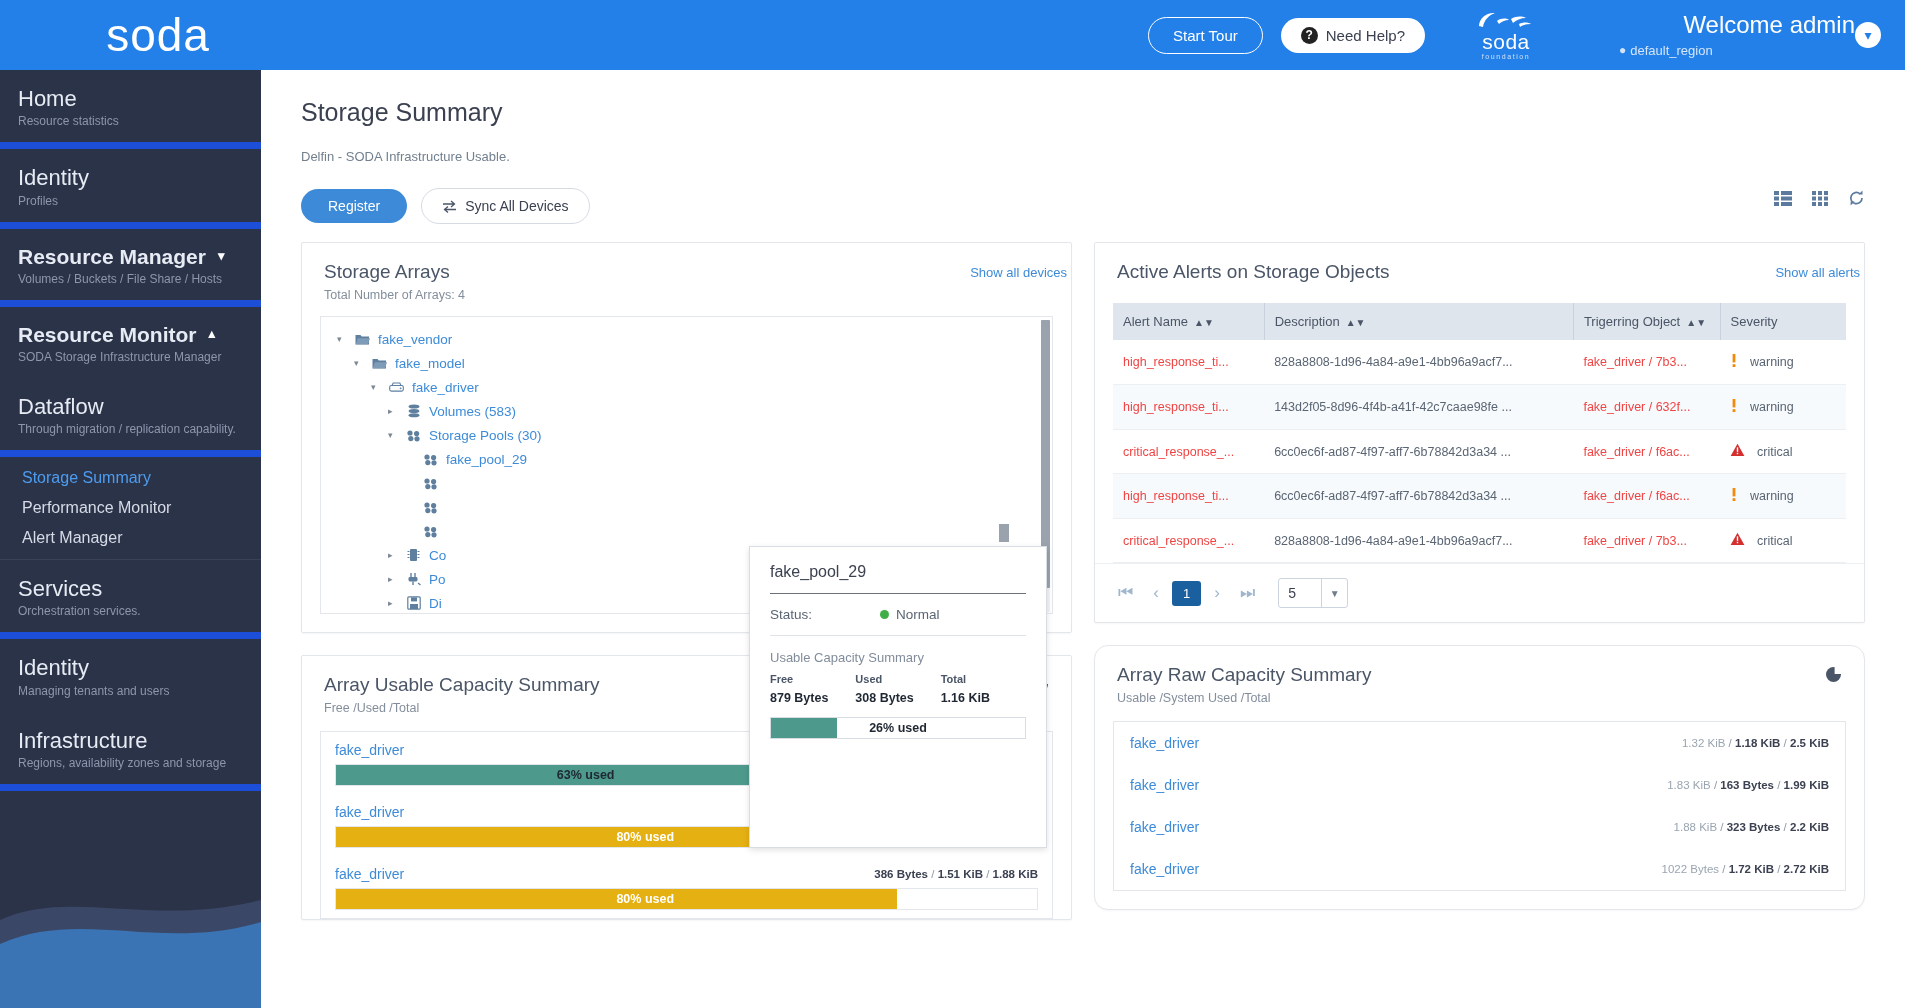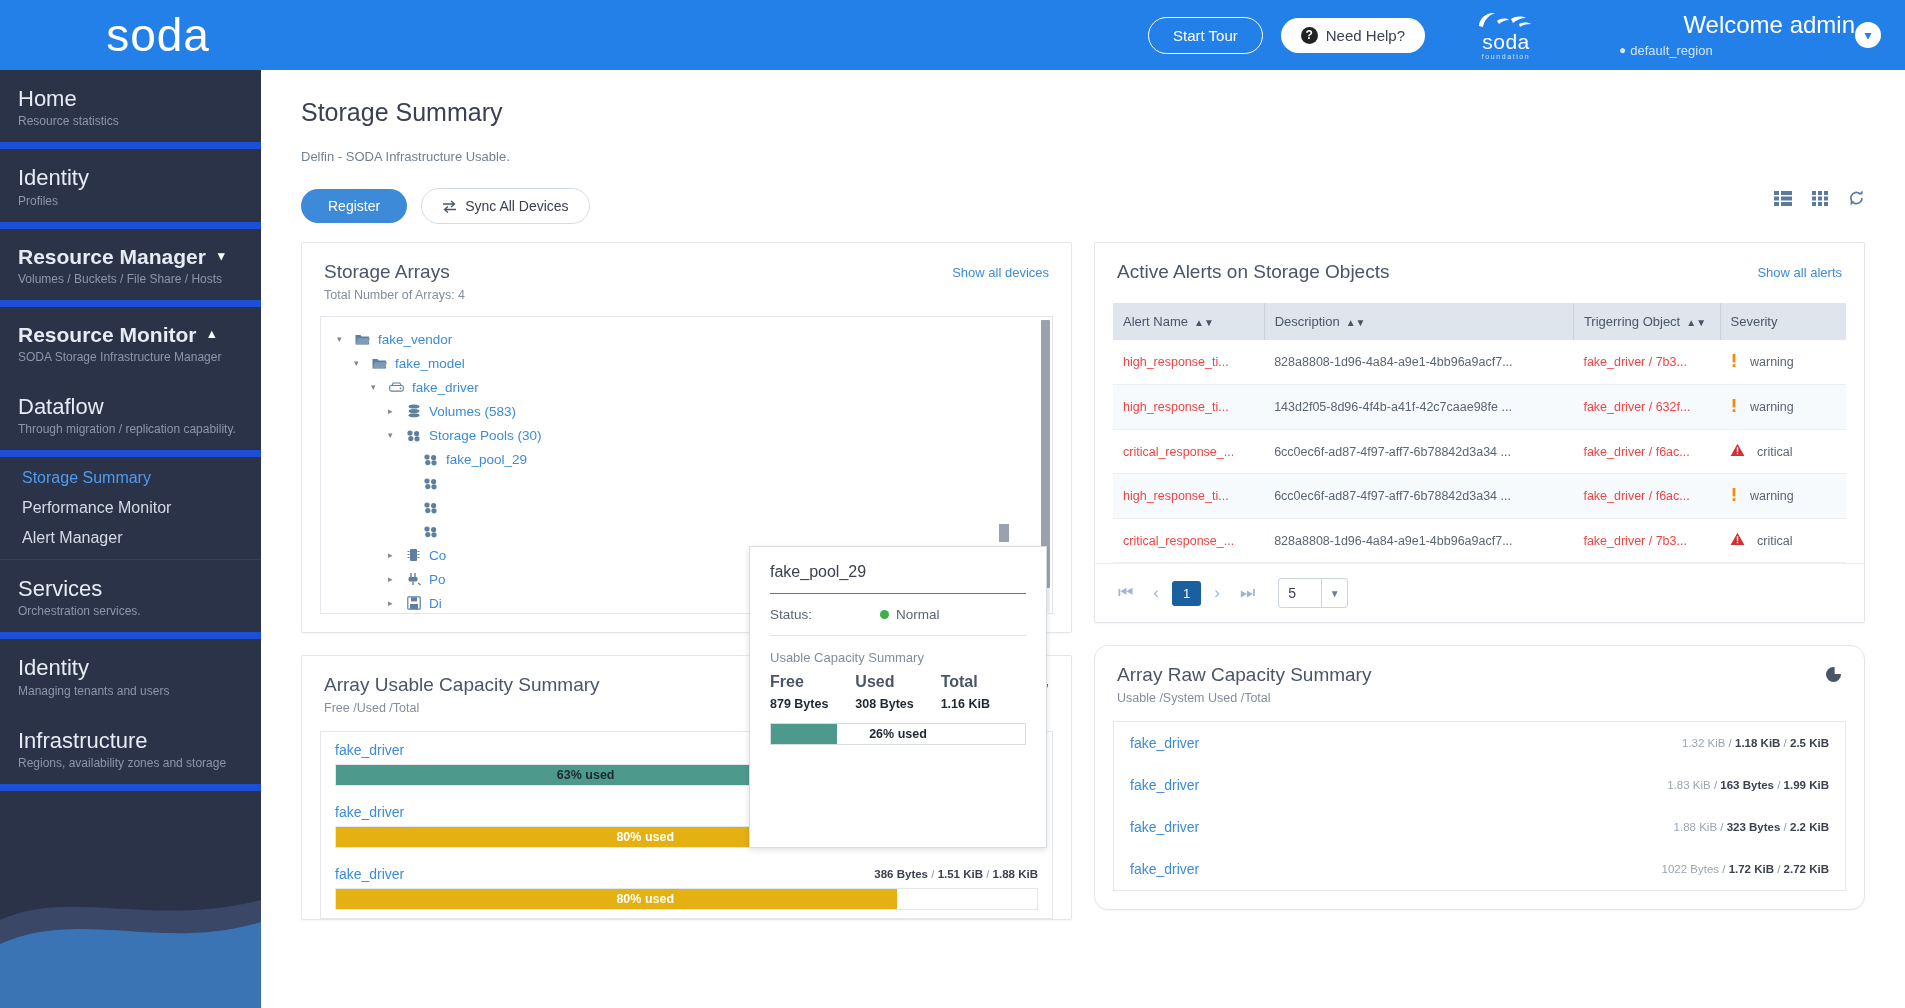--- a/index.html
+++ b/index.html
@@ -136,21 +136,21 @@
   }
   .col { flex: 1 1 0; min-width: 0; }
   .card {
     border: 1px solid #e3e7ec; background: #fff; border-radius: 2px;
     box-shadow: 0 1px 2px rgba(0,0,0,0.04);
   }
   .card-head { padding: 18px 22px 6px 22px; position: relative; }
   .card-title { font-size: 19px; color: #4a5567; font-weight: 400; }
   .card-sub { font-size: 12.5px; color: #838e9c; margin-top: 5px; }
   .card-link {
-    position: absolute; right: 22px; top: 22px; font-size: 13px;
+    position: absolute; right: 4px; top: 22px; font-size: 13px;
     color: #3d8bd8; cursor: pointer;
   }
   .pie-icon {
     position: absolute; right: 22px; top: 20px; color: #4a5567; cursor: pointer;
   }
 
   
   .tree-box {
     margin: 8px 18px 18px 18px; border: 1px solid #e3e7ec; height: 298px;
     position: relative; overflow: hidden;
@@ -257,21 +257,21 @@
     width: 9px; height: 9px; border-radius: 50%; background: #3fae45;
     display: inline-block; margin-right: 7px;
   }
   .popup-sec {
     padding: 14px 20px 0 20px; font-size: 13px; color: #828d9b;
   }
   .cap-grid {
     display: flex; padding: 8px 20px 0 20px; font-size: 12.5px;
   }
   .cap-grid .c { width: 92px; }
-  .cap-grid .h { color: #4a5567; font-weight: bold; font-size: 16px; }
+  .cap-grid .h { color: #4a5567; font-weight: bold; font-size: 11px; }
   .cap-grid .vv { color: #1f2733; font-weight: bold; margin-top: 6px; font-size: 12.5px; }
   .popup-bar {
     margin: 12px 20px 0 20px; border: 1px solid #d8dde3; height: 22px;
     position: relative;
   }
   .sc-thumb {
     position: absolute; left: 738px; top: 454px; width: 10px; height: 18px;
     background: #9aa2ad; z-index: 60;
   }
 </style>

